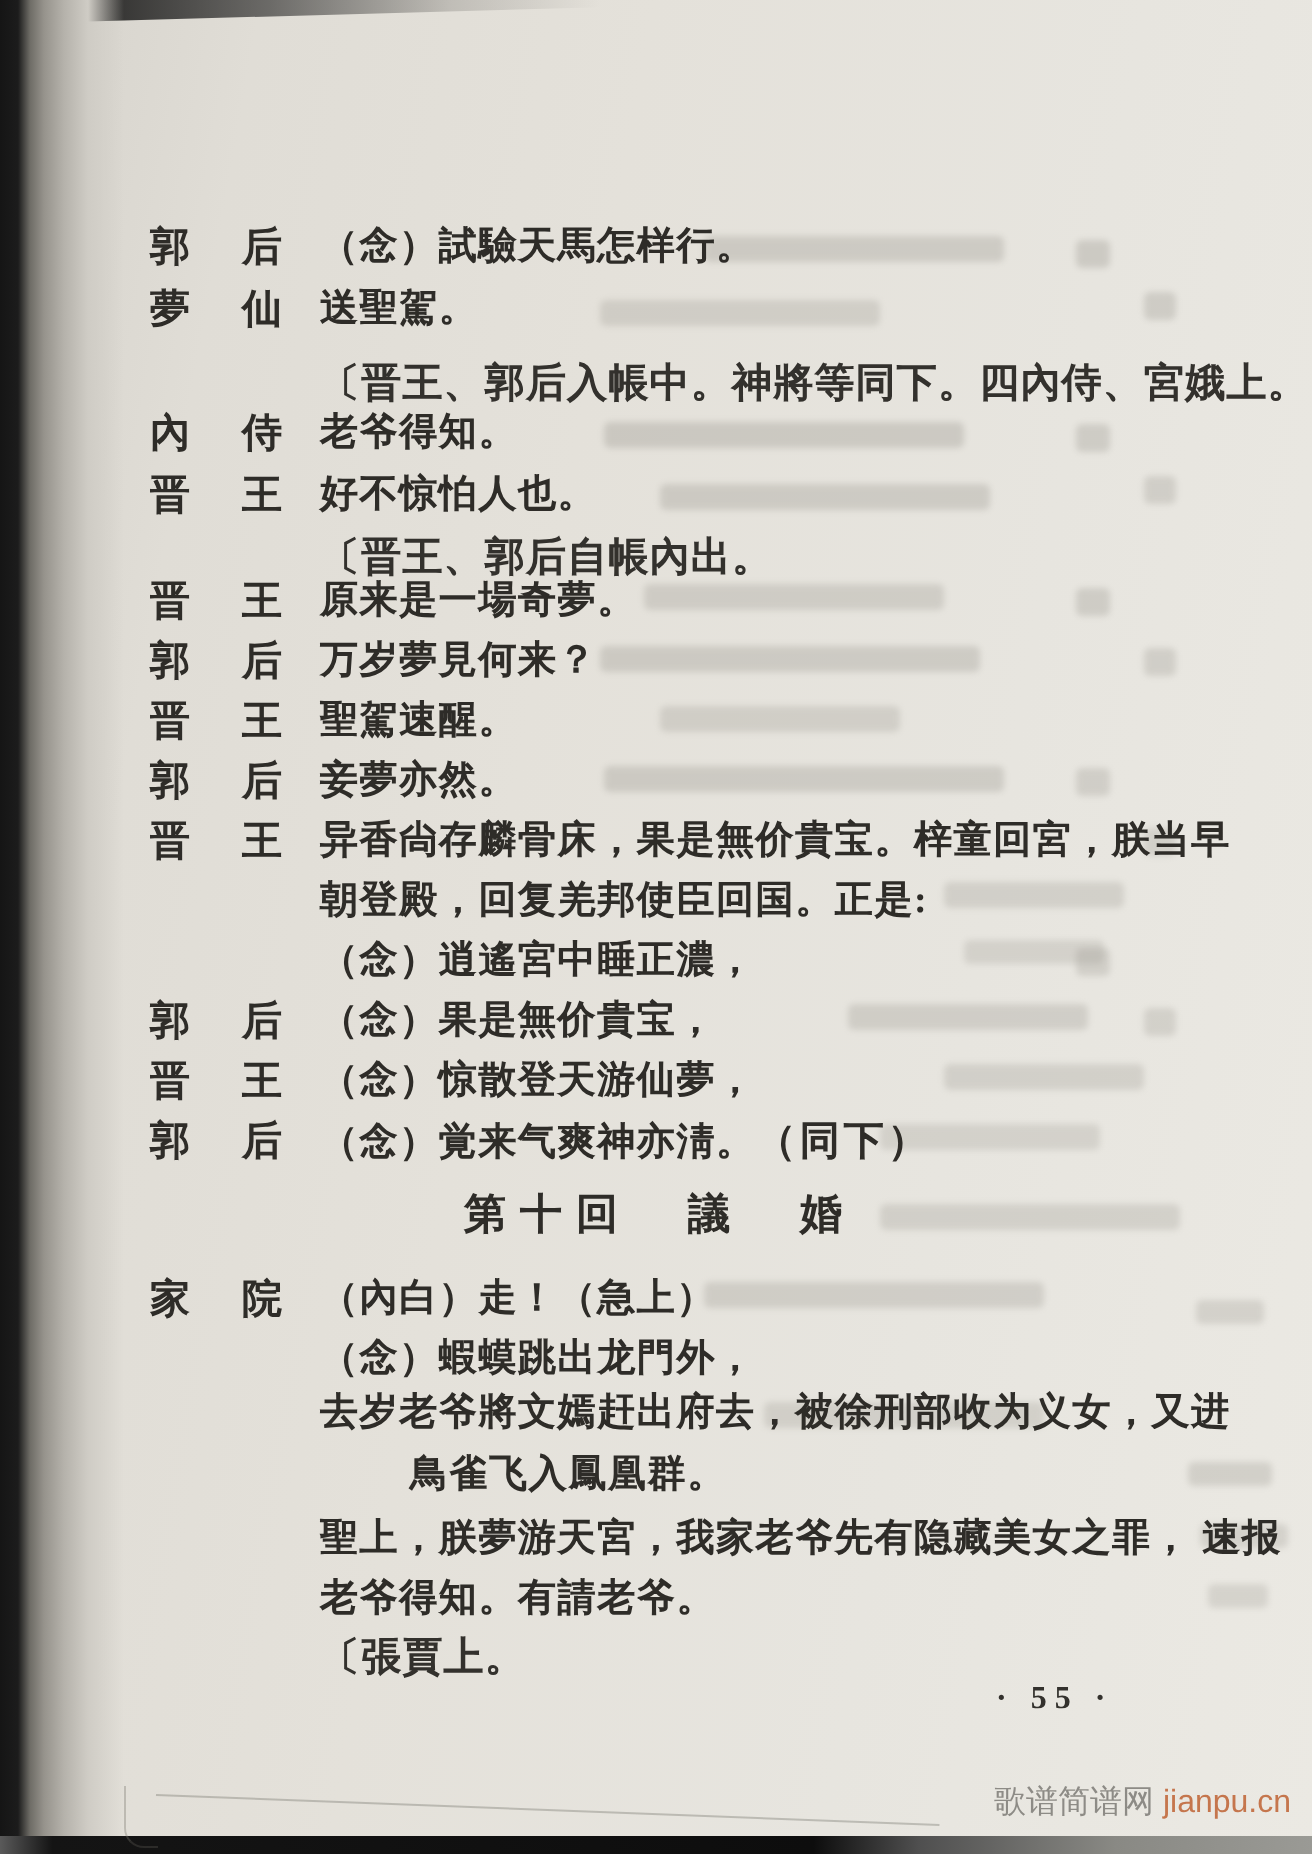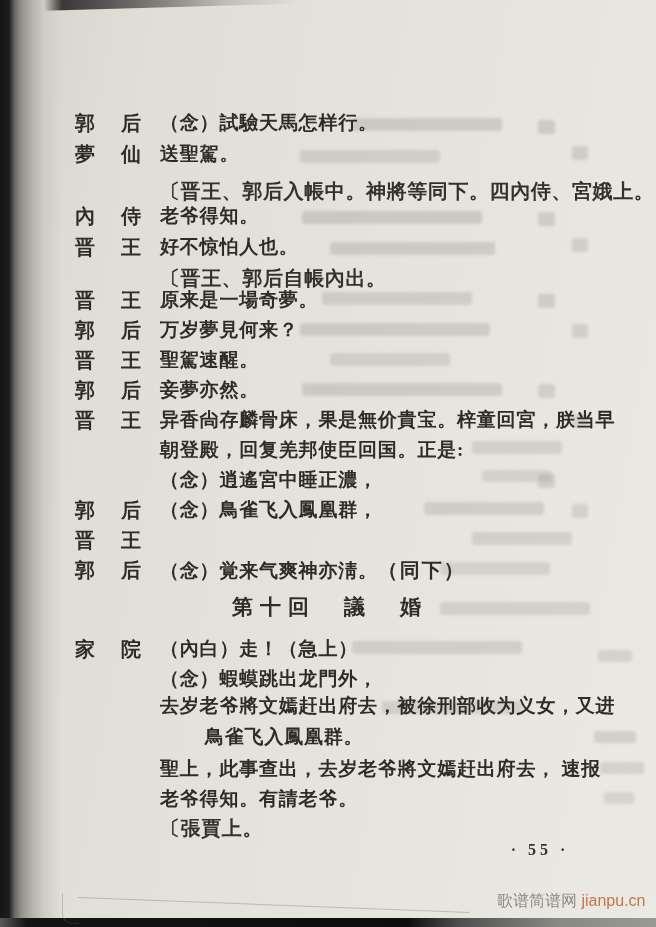--- a/index.html
+++ b/index.html
@@ -54,21 +54,21 @@
   }
   .tx.indent2{left:205px;margin-top:28px;}
   .stage .tx{font-size:20px;letter-spacing:.6px;top:3px;color:#33312d;}
   .suffix-small{font-size:20px;letter-spacing:2px;}
   .chapter-title{
     position:absolute;left:120px;top:593px;width:420px;
     text-align:center;font-weight:bold;font-size:21px;letter-spacing:7px;
   }
   .page-number{
     position:absolute;left:498px;top:841px;width:84px;
-    text-align:center;font-size:16px;letter-spacing:4px;font-weight:bold;color:#33312d;
+    text-align:left;font-size:16px;letter-spacing:4px;font-weight:bold;color:#33312d;
   }
   .watermark{
     position:absolute;left:497px;top:891px;
     font-family:"Liberation Sans","DejaVu Sans",sans-serif;
     font-size:16px;white-space:nowrap;
   }
   .wm-site{color:#8d8b86;margin-top:12px;}
   .wm-url{color:#c5764d;}
 </style>
 </head>
@@ -186,27 +186,28 @@
     <span class="tx">（念）逍遙宮中睡正濃，</span>
   </div>
   <div class="line" style="top:437px">
     <span class="tx">朝登殿，回复羌邦使臣回国。正是:</span>
   </div>
   <div class="line" style="top:497px">
     <span class="nm">
         <b>郭</b>
         <b>后</b>
       </span>
-    <span class="tx">（念）鳥雀飞入鳳凰群，</span>
+    <span class="tx">（念）果是無价貴宝，</span>
   </div>
   <div class="line" style="top:527px">
     <span class="nm">
         <b>晋</b>
         <b>王</b>
       </span>
+    <span class="tx">（念）惊散登天游仙夢，</span>
   </div>
   <div class="line" style="top:557px">
     <span class="nm">
         <b>郭</b>
         <b>后</b>
       </span>
     <span class="tx"><span>（念）覚来气爽神亦淸。</span><span class="suffix-small">（同下）</span></span>
   </div>
 
   <div class="chapter-title">第十回　議　婚</div>
@@ -221,21 +222,21 @@
   <div class="line" style="top:666px">
     <span class="tx">（念）蝦蟆跳出龙門外，</span>
   </div>
   <div class="line" style="top:696px">
     <span class="tx indent2">鳥雀飞入鳳凰群。</span>
   </div>
   <div class="line" style="top:693px">
     <span class="tx">去岁老爷將文嫣赶出府去，被徐刑部收为义女，又进</span>
   </div>
   <div class="line" style="top:756px">
-    <span class="tx">聖上，此事查出，去岁老爷將文嫣赶出府去， 速报</span>
+    <span class="tx">聖上，朕夢游天宮，我家老爷先有隐藏美女之罪， 速报</span>
   </div>
   <div class="line stage" style="top:812px">
     <span class="tx">〔張賈上。</span>
   </div>
   <div class="line" style="top:786px">
     <span class="tx">老爷得知。有請老爷。</span>
   </div>
 
   <div class="page-number">· 55 ·</div>
 

